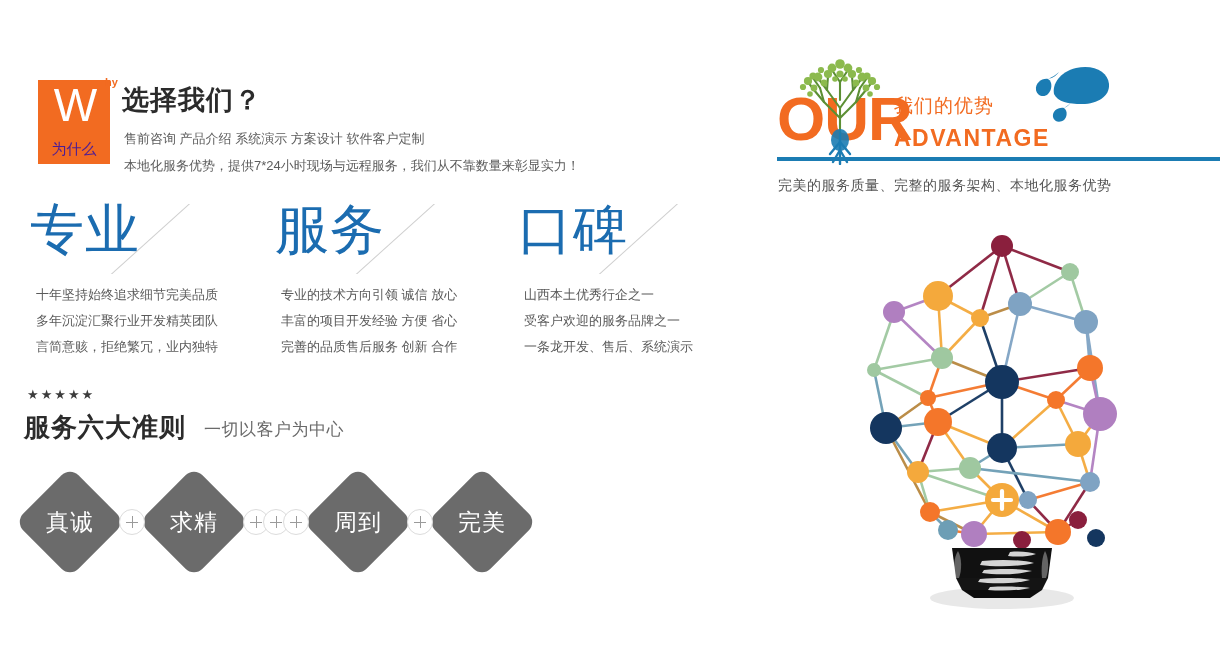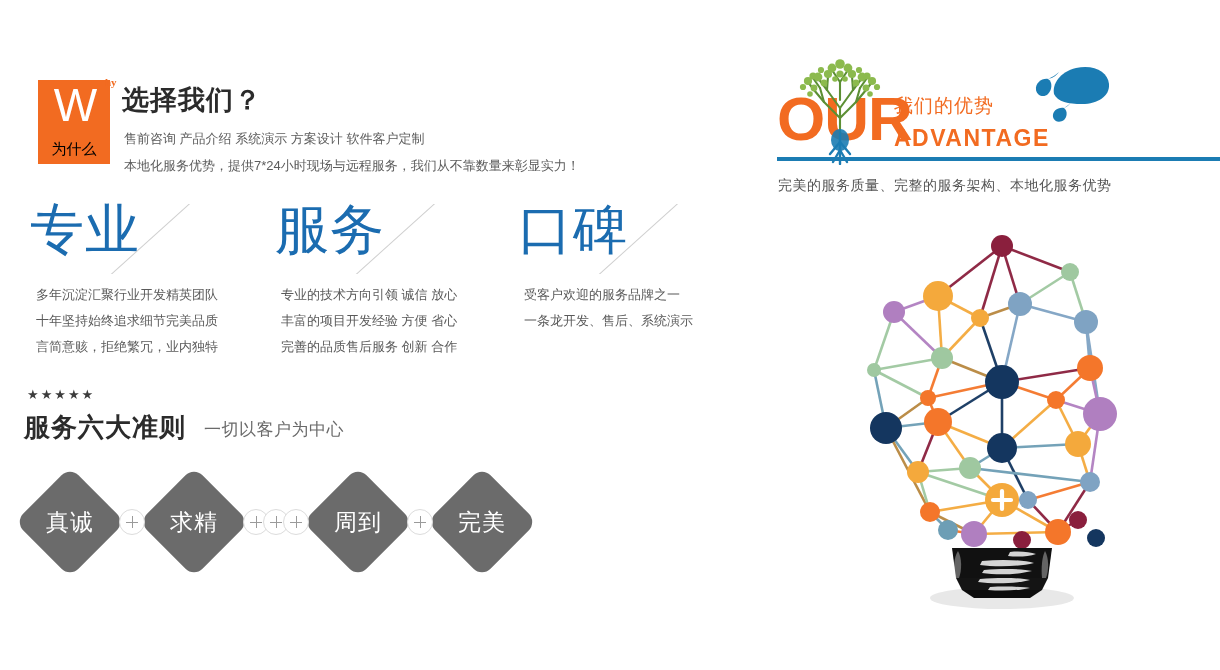--- a/index.html
+++ b/index.html
@@ -47,31 +47,31 @@
     font-family: "Liberation Sans", sans-serif;
     letter-spacing: -3px;
   }
   .brand-sub {
     position: absolute;
     left: 0; bottom: 6px;
     width: 72px;
     text-align: center;
     font-size: 15px;
     line-height: 18px;
-    color: #000000;
+    color: #4c1d95;
     letter-spacing: 0px;
   }
   .brand-sup {
     position: absolute;
     left: 105px; top: 76px;
     font-size: 11px;
     line-height: 12px;
     font-weight: 700;
     color: #f26b21;
-    font-family: Liberation Serif, serif;
+    font-family: Liberation Sans, sans-serif;
   }
 
   
   .headline {
     position: absolute;
     left: 122px; top: 84px;
     font-size: 27px;
     line-height: 32px;
     font-weight: 700;
     color: #2b2b2b;
@@ -335,22 +335,22 @@
     <h1 class="headline">选择我们？</h1>
     <div class="sub-line-1">售前咨询  产品介绍  系统演示  方案设计  软件客户定制</div>
     <div class="sub-line-2">本地化服务优势，提供7*24小时现场与远程服务，我们从不靠数量来彰显实力！</div>
 
     <div class="feature-col" id="feature-col-0">
       <div class="feature-head-wrap">
         <div class="feature-head">专业</div>
         <div class="feature-slash"></div>
       </div>
       <div class="feature-lines">
+        <div class="feature-line">十年坚持始终追求细节完美品质</div>
         <div class="feature-line">多年沉淀汇聚行业开发精英团队</div>
-        <div class="feature-line">十年坚持始终追求细节完美品质</div>
         <div class="feature-line">言简意赅，拒绝繁冗，业内独特</div>
       </div>
     </div>
 
     <div class="feature-col" id="feature-col-1">
       <div class="feature-head-wrap">
         <div class="feature-head">服务</div>
         <div class="feature-slash"></div>
       </div>
       <div class="feature-lines">
@@ -359,20 +359,21 @@
         <div class="feature-line">完善的品质售后服务  创新  合作</div>
       </div>
     </div>
 
     <div class="feature-col" id="feature-col-2">
       <div class="feature-head-wrap">
         <div class="feature-head">口碑</div>
         <div class="feature-slash"></div>
       </div>
       <div class="feature-lines">
+        <div class="feature-line">山西本土优秀行企之一</div>
         <div class="feature-line">受客户欢迎的服务品牌之一</div>
         <div class="feature-line">一条龙开发、售后、系统演示</div>
       </div>
     </div>
 
     <div class="stars">★★★★★</div>
     <h2 class="section-title">服务六大准则</h2>
     <div class="section-subtitle">一切以客户为中心</div>
 
     <div id="diamond-row">

